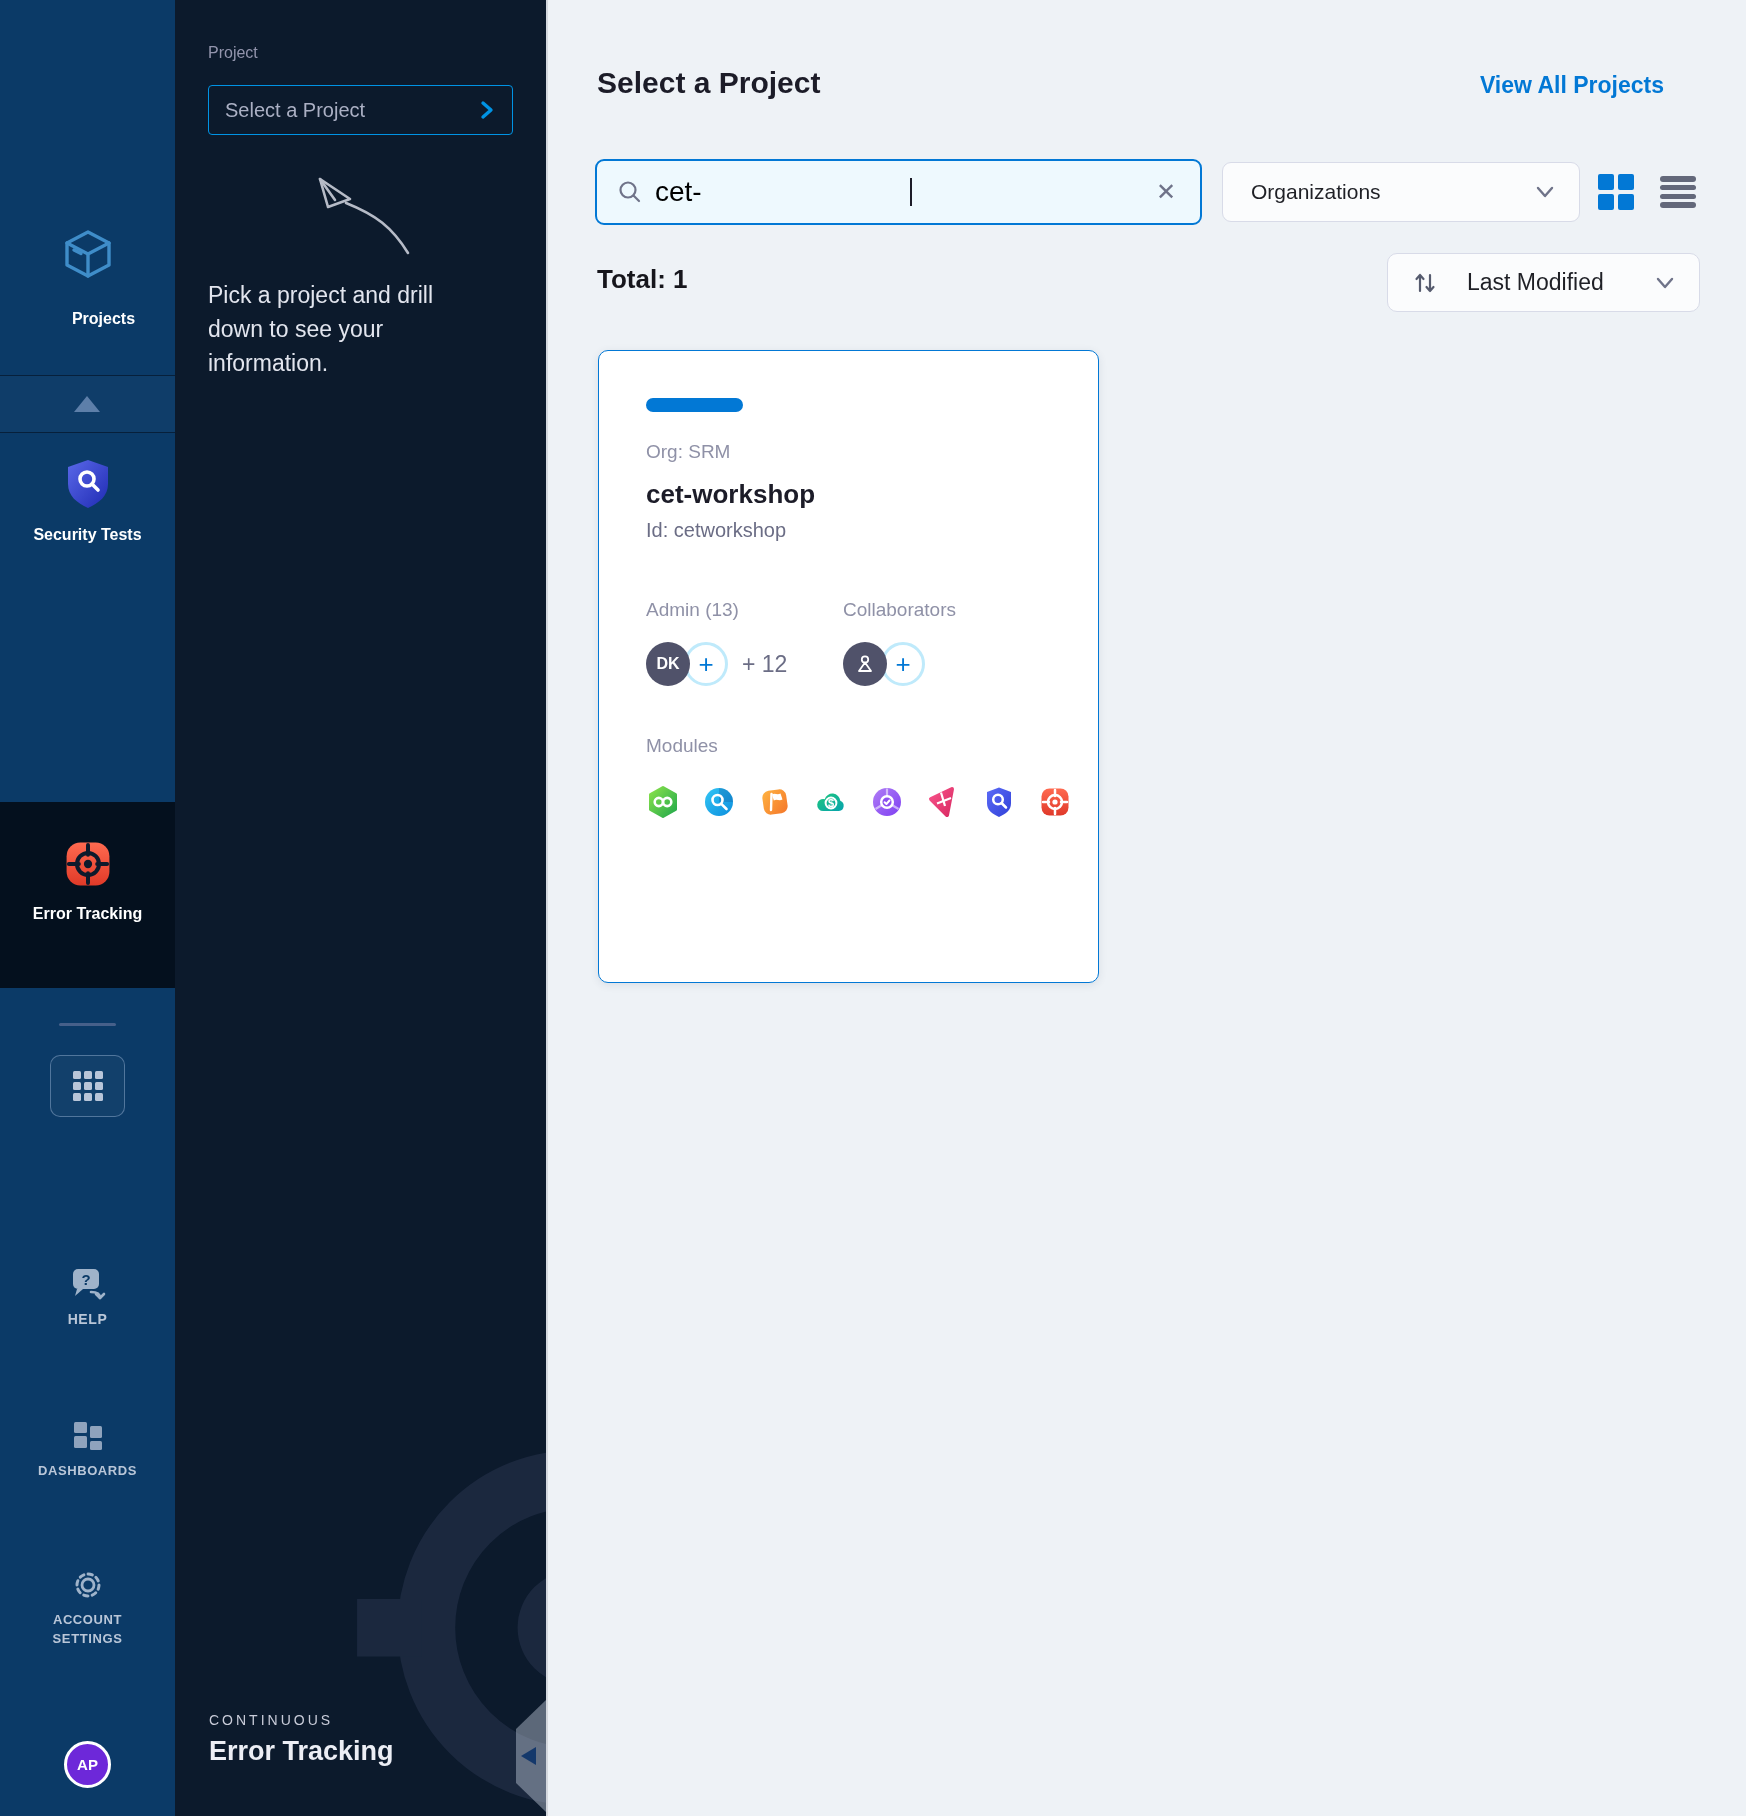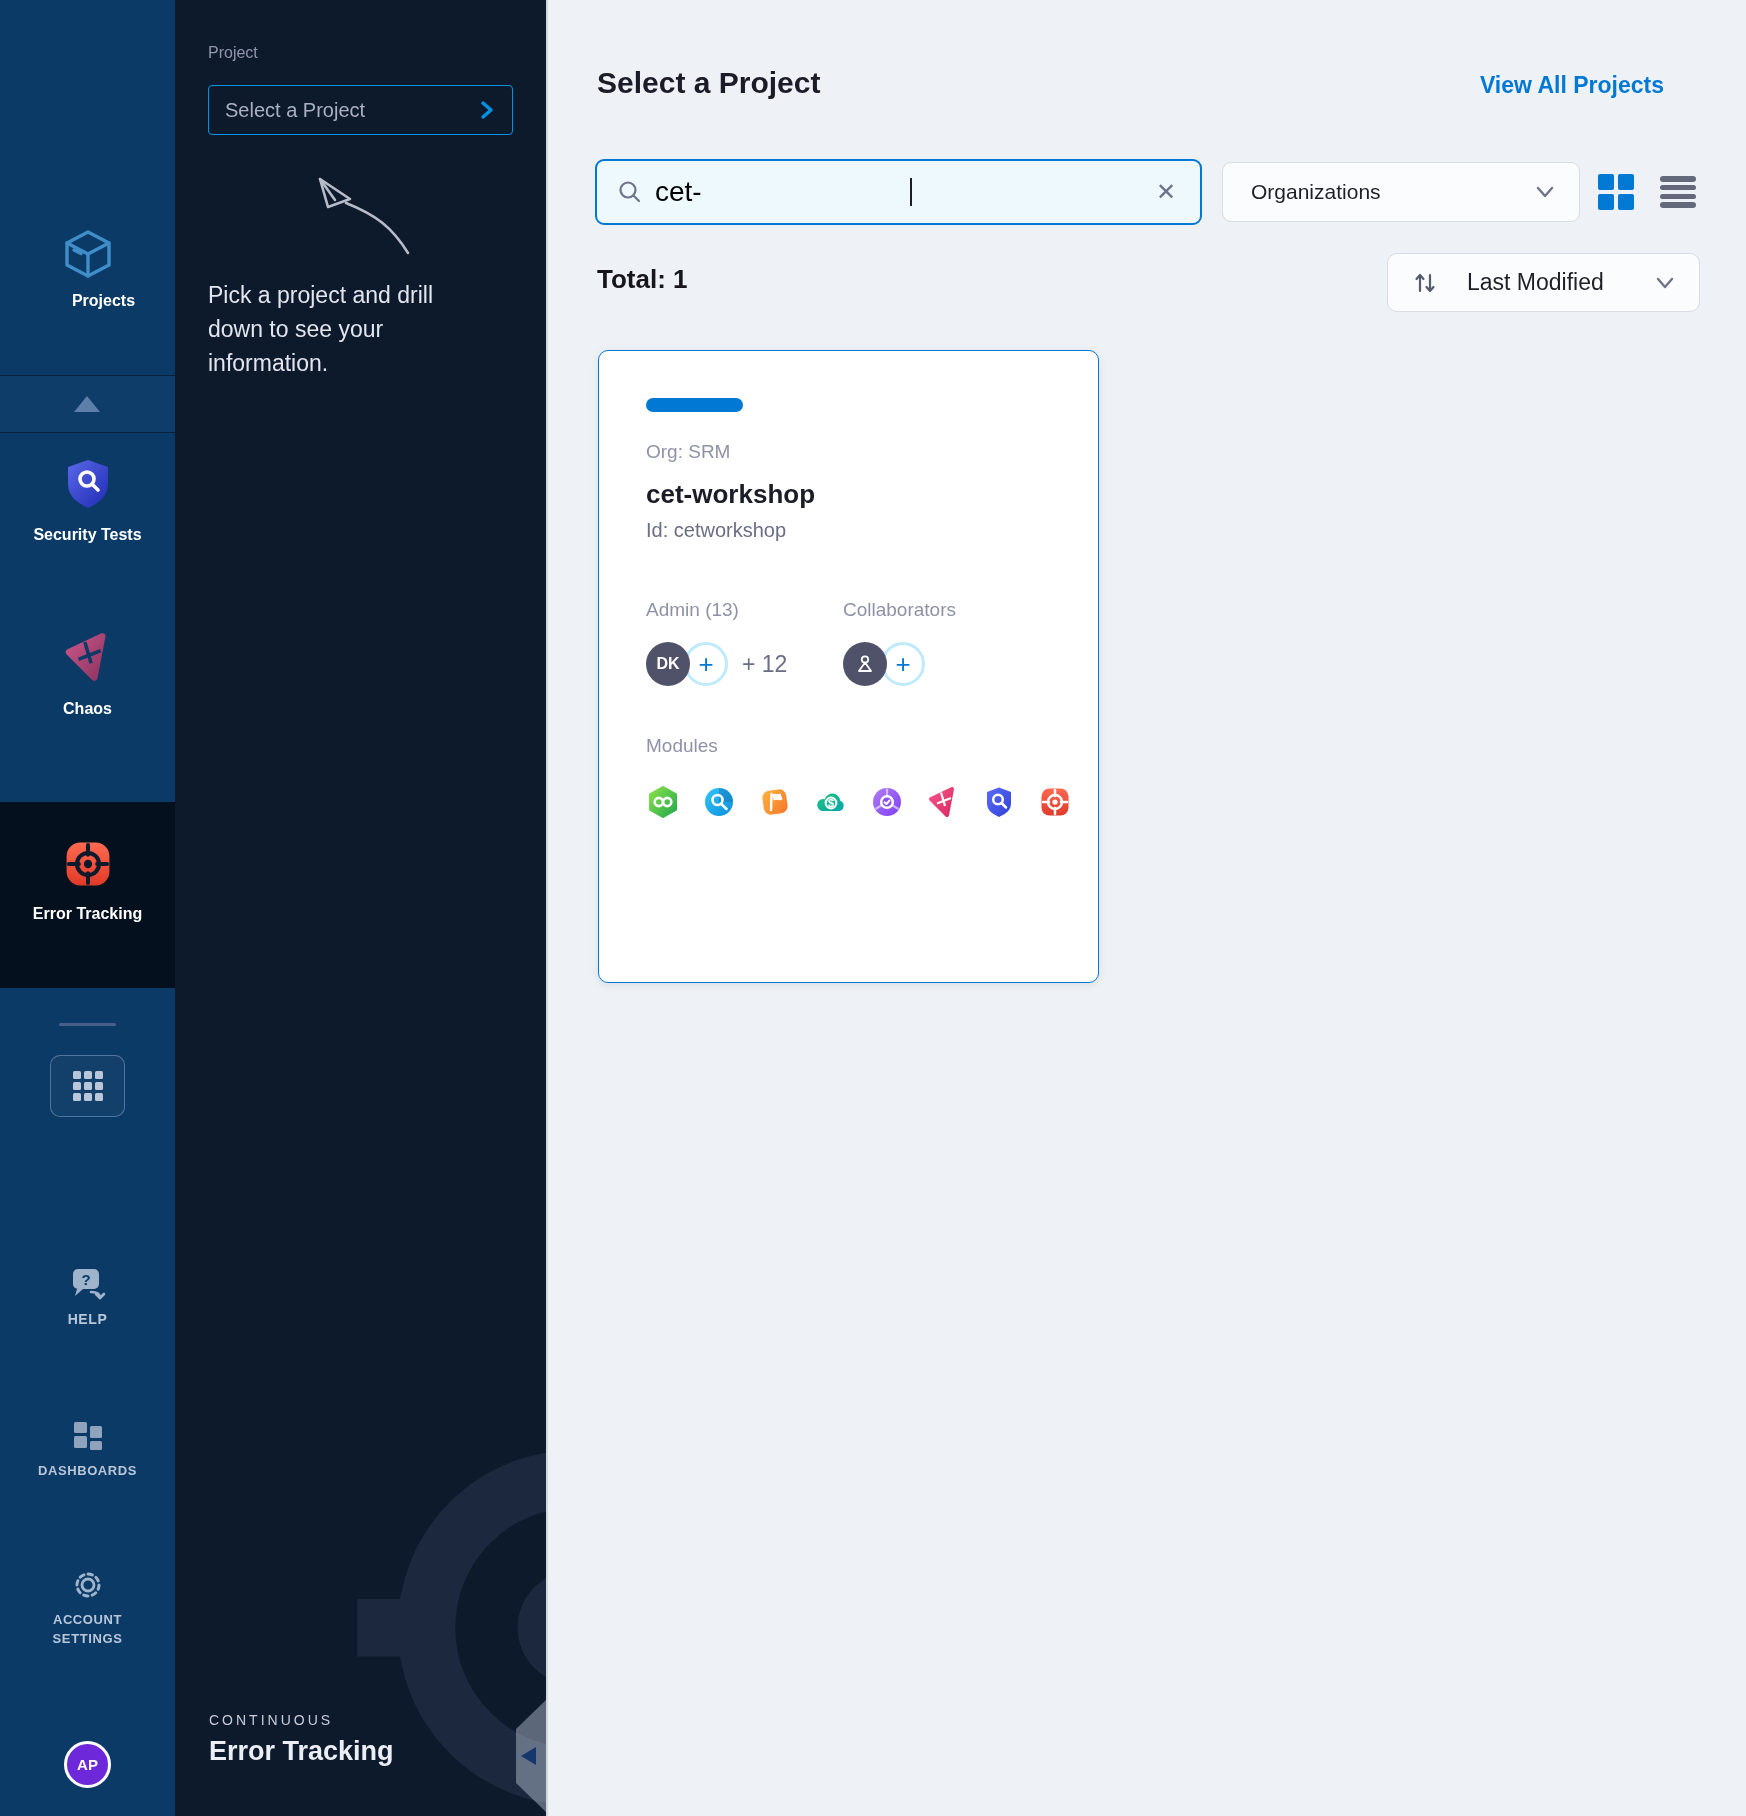--- a/index.html
+++ b/index.html
@@ -95,21 +95,21 @@
 
   <div class="nav-item" style="top:226px;">
     <svg width="56" height="56" viewBox="0 0 56 56" style="margin:0 auto; display:block;">
       <g fill="none" stroke="#3f8dc9" stroke-width="3.4" stroke-linejoin="round" stroke-linecap="round">
         <path d="M28 6 L49 17 L49 39 L28 50 L7 39 L7 17 Z"></path>
         <path d="M7 17 L28 28 L49 17"></path>
         <path d="M28 28 L28 50"></path>
         <path d="M14 24 L21 27.5"></path>
       </g>
     </svg>
-    <div class="nav-label" style="margin-top:10px;padding-left:32px;">Projects</div>
+    <div class="nav-label" style="margin-top:28px;padding-left:32px;">Projects</div>
   </div>
 
   <div class="section-strip">
     <div class="chev-up"></div>
   </div>
 
   <div class="nav-item" style="top:458px;">
     <svg width="50" height="52" viewBox="0 0 48 52" style="margin:0 auto; display:block;">
       <defs>
           <linearGradient id="shg" x1="0" y1="0" x2="1" y2="1">
@@ -117,34 +117,20 @@
             <stop offset="1" stop-color="#1f2bb4"></stop>
           </linearGradient>
         </defs>
       <path d="M24 2 L44 9 V26 C44 38 35 45 24 50 C13 45 4 38 4 26 V9 Z" fill="url(#shg)"></path>
       <circle cx="23" cy="21" r="7" fill="none" stroke="#fff" stroke-width="3.6"></circle>
       <path d="M28 26 L34 32" stroke="#fff" stroke-width="3.6" stroke-linecap="round"></path>
     </svg>
     <div class="nav-label" style="margin-top:16px;">Security Tests</div>
   </div>
 
-  <div class="nav-item" style="top:630px;">
-    <svg width="54" height="54" viewBox="0 0 34 34" style="margin:0 auto; display:block;">
-      <defs>
-          <linearGradient id="chg" x1="0" y1="0" x2="1" y2="1">
-        <stop offset="0" stop-color="#c75688"></stop>
-            <stop offset="1" stop-color="#8f3460"></stop>
-          </linearGradient>
-        </defs>
-      <polygon points="26,4 5,14 21,30" fill="url(#chg)" stroke="url(#chg)" stroke-width="4" stroke-linejoin="round"></polygon>
-      <path d="M15 7.5 L19 21" stroke="#0b3a67" stroke-width="2.2" fill="none"></path>
-      <path d="M25 13 L11 18.5" stroke="#0b3a67" stroke-width="2.2" fill="none"></path>
-    </svg>
-    <div class="nav-label" style="margin-top:16px;">Chaos</div>
-  </div>
 
   <div class="sel-block"></div>
   <div class="nav-item" style="top:838px; z-index:2;">
     <svg width="52" height="52" viewBox="0 0 34 34" style="margin:0 auto; display:block;">
       <defs>
           <linearGradient id="etg" x1="0" y1="0" x2="0" y2="1">
         <stop offset="0" stop-color="#ff6a50"></stop>
             <stop offset="1" stop-color="#e03a28"></stop>
           </linearGradient>
         </defs>

